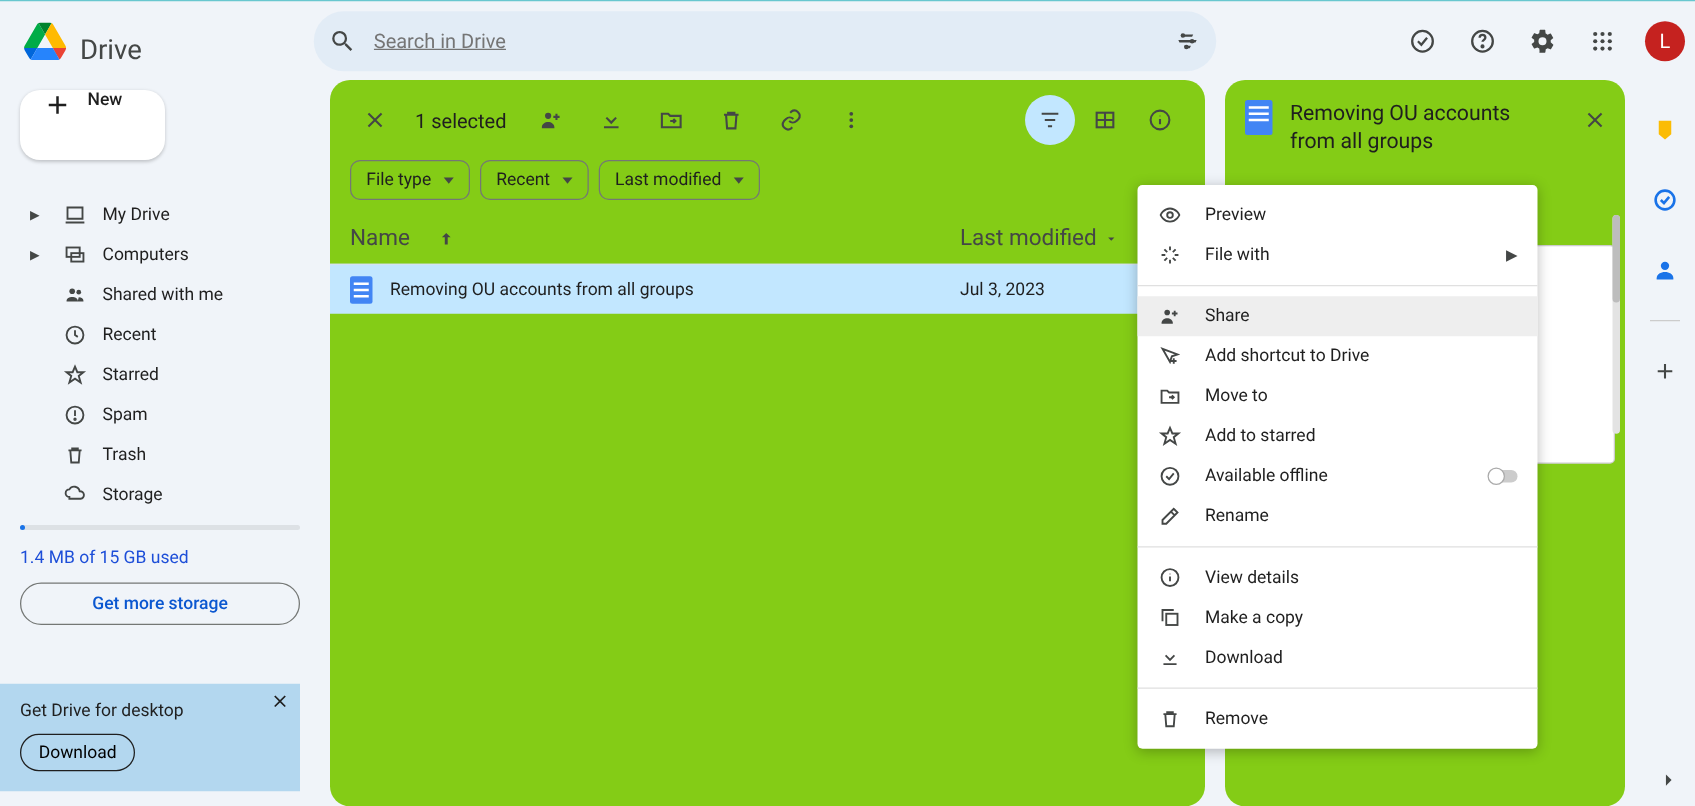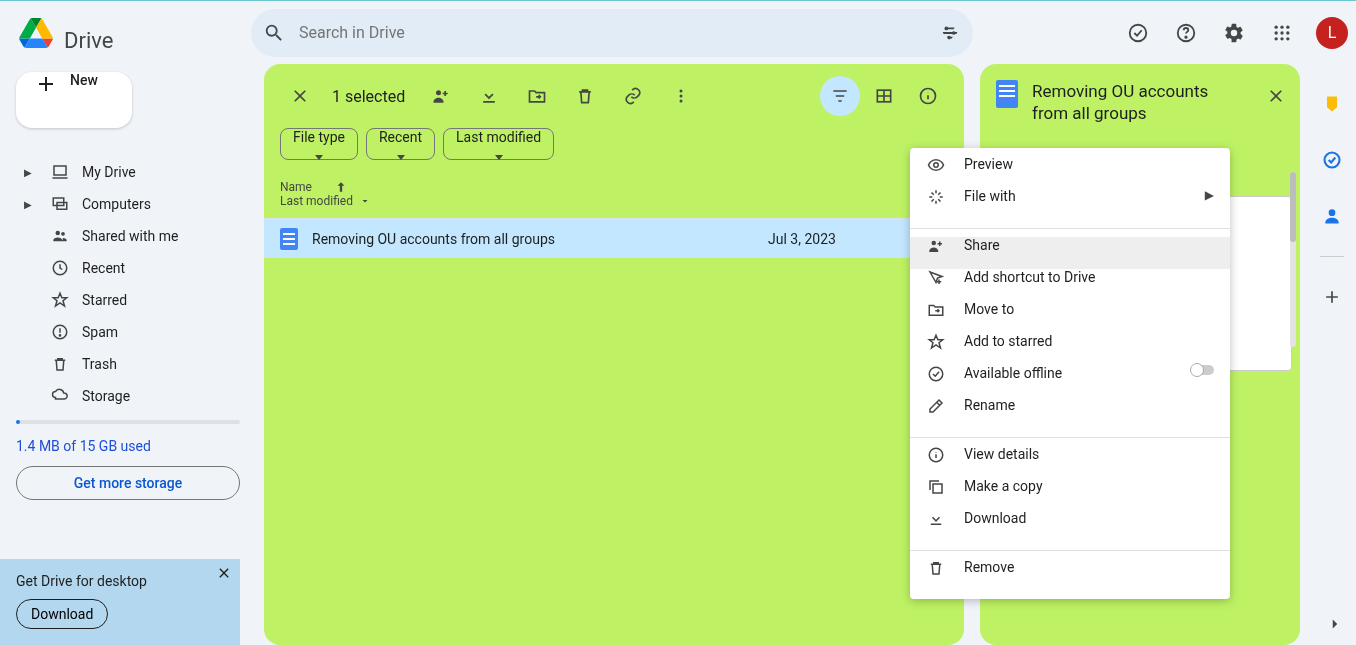--- a/index.html
+++ b/index.html
@@ -4,49 +4,49 @@
 <style>
 * { box-sizing: border-box; margin: 0; padding: 0; font-family: 'Google Sans', Roboto, Arial, sans-serif; }
 body { background: #f0f4f9; width: 1356px; height: 645px; overflow: hidden; color: #1f1f1f; font-size: 14px; position: relative; }
 
 
 .header { height: 64px; display: flex; align-items: center; padding: 0 8px 0 16px; gap: 10px; border-top: 1px solid #68c7cf;}
 .drive-logo { display:flex; align-items:flex-end; gap:8px; width:225px; cursor:pointer; }
 .drive-logo span { font-size: 22px; color: #444746; }
 .logo-tri { width:40px; height:40px; display:flex; align-items:center; justify-content:center;}
 .search { flex:0 0 722px; height:48px; background:#e2ecf6; border-radius:24px; display:flex; align-items:center; padding:0 12px; gap:14px; color:#444746; }
-.search input { flex:1; border:none; background:transparent; font-size:16px; outline:none; color:#a16207;}
+.search input { flex:1; border:none; background:transparent; font-size:16px; outline:none; color:#737373;text-decoration:underline;}
 .header-icons { margin-left:auto; display:flex; align-items:center; gap:8px;}
 .hicon { width:40px; height:40px; display:flex; align-items:center; justify-content:center; border-radius:50%; cursor:pointer; color:#444746;}
 .avatar { width:32px; height:32px; border-radius:50%; background:#c5221f; color:#fff; display:flex; align-items:center; justify-content:center; font-size:16px; margin-left:6px; cursor:pointer;}
 
 
 .body-row { display:flex; height: calc(100% - 64px); }
 .sidebar { width:256px; padding:8px 16px; display:flex; flex-direction:column; position:relative;}
 .new-btn { width:116px; height:56px; background:#fff; border-radius:16px; box-shadow:0 1px 3px rgba(0,0,0,0.2); display:flex; align-items:flex-start; gap:12px; padding:0 18px; margin-bottom:28px; cursor:pointer; font-size:14px; font-weight:500;}
 .nav-item { height:32px; display:flex; align-items:center; gap:12px; padding:0 12px 0 8px; border-radius:20px; cursor:pointer; color:#1f1f1f;}
 .nav-item .ico { width:20px; display:flex; justify-content:center; color:#444746;}
 .expander { margin-right:4px; color:#444746; font-size:10px; width:10px;}
 .storage-bar { height:4px; background:#dde1e5; border-radius:2px; margin:8px 0;}
 .storage-bar .fill { height:4px; background:#1a73e8; border-radius:2px; width:2%;}
 .storage-text { font-size:14px; color:#1d4ed8; margin:6px 0 12px;}
 .get-storage { border:1px solid #747775; border-radius:20px; padding:8px 16px; color:#0b57d0; font-size:14px; cursor:pointer; background:none; font-weight:500;}
 
 .main { flex:1; display:flex; gap:16px; padding:0 8px;}
-.panel { background:#bef264; border-radius:16px; }
+.panel { background:#84cc16; border-radius:16px; }
 .files-panel { flex:1; padding:8px 0; display:flex; flex-direction:column; position:relative;}
 .toolbar { height:48px; display:flex; align-items:center; padding:0 16px; gap:8px;}
 .toolbar .sel { font-size:16px; margin-left:4px; margin-right:8px;}
 .tb-icon { width:40px; height:40px; display:flex; align-items:center; justify-content:center; border-radius:50%; cursor:pointer; color:#444746;}
 .tb-right {margin-left:auto; display:flex; gap:4px;}
 .tb-icon.active{ background:#c2e7ff;}
 .filters { display:flex; gap:8px; padding:8px 16px;}
-.chip { border:1px solid #747775; border-radius:8px; height:32px; display:flex; align-items:center; padding:0 12px; gap:10px; cursor:pointer; font-size:14px;flex-direction:column;}
+.chip { border:1px solid #747775; border-radius:8px; height:32px; display:flex; align-items:center; padding:0 12px; gap:10px; cursor:pointer; font-size:14px;}
 .chip .arr { font-size:9px; color:#444746; border-style: solid; border-width:5px 4px 0 4px; border-color:#444746 transparent transparent transparent;}
-.cols { display:flex; padding:12px 16px 10px; color:#444746; font-size:12px;flex-direction:column;}
+.cols { display:flex; padding:12px 16px 10px; color:#444746; font-size:18px;}
 .col-name { flex:1; display:flex; gap:22px; align-items:center;}
 .col-mod { width:180px; display:flex; align-items:center; gap:6px;}
 .row { display:flex; align-items:center; height:40px; padding:0 16px; background:#c2e7ff; border-top:1px solid #d6e2f1;}
 .row .fname { flex:1; display:flex; align-items:center; gap:14px;}
 .doc-ico{ width:18px; height:22px; background:#4285f4; border-radius:2px; position:relative;}
 .doc-ico::before,.doc-ico::after{content:'';position:absolute;left:3px;right:3px;height:2px;background:#fff;}
 .doc-ico::before{top:5px;} .doc-ico::after{top:10px; box-shadow:0 5px 0 #fff;}
 
 .details-panel { width:320px; padding:16px 8px 16px 16px; display:flex; flex-direction:column;}
 .dp-header {display:flex; gap:14px;}
@@ -57,29 +57,29 @@
 .scroll-track{ position:absolute; right:-4px; top:0; width:6px; height:175px; background:#e3e3e3; border-radius:3px;}
 .scroll-thumb{ width:6px; height:70px; background:#bdbdbd; border-radius:3px;}
 
 .sidepanel { width:48px; display:flex; flex-direction:column; align-items:center; padding-top:20px; gap:16px;}
 .sp-ico{ width:40px; height:40px; display:flex; align-items:center; justify-content:center; cursor:pointer; border-radius:50%;}
 .sp-divider{ width:24px; height:1px; background:#ccc; margin:4px 0;}
 .sp-arrow{ position:absolute; bottom:12px; right:12px; cursor:pointer;}
 
 
 .ctx { position:absolute; left:910px; top:148px; width:320px; background:#fff; border-radius:4px; box-shadow:0 2px 10px rgba(0,0,0,.25); padding:8px 0; z-index:100;}
-.ctx-item{ height:32px; display:flex; padding:0 16px; gap:18px; cursor:pointer;}
+.ctx-item{ height:32px; display:flex; align-items:center; padding:0 16px; gap:18px; cursor:pointer;}
 .ctx-item.hover{ background:#eee;}
 .ctx-item .ci{ width:20px; display:flex;justify-content:center; color:#444746;}
 .ctx-item .sub{ margin-left:auto; color:#444746; font-size:12px;}
 .ctx-sep{ height:1px; background:#e0e0e0; margin:8px 0;}
 .toggle{ margin-left:auto; width:22px; height:10px; background:#ccc; border-radius:6px; position:relative;}
 .toggle::after{content:'';width:12px;height:12px;background:#fff;border:1px solid #aaa;border-radius:50%;position:absolute;top:-2px;left:-2px;}
 
-.promo{ position:absolute; bottom:0; left:0; width:240px; background:#b3d7ef; padding:14px 16px 16px; }
+.promo{ position:absolute; bottom:12px; left:0; width:240px; background:#b3d7ef; padding:14px 16px 16px; }
 .promo-close{ position:absolute; top:6px; right:8px; cursor:pointer;}
 .promo-btn{ margin-top:10px; border:1px solid #1f1f1f; border-radius:20px; padding:6px 14px; cursor:pointer; font-size:14px; background:none;}
 svg{display:block;}
 </style>
 </head>
 <body>
 
 <div class="header">
   <div class="drive-logo">
     <div class="logo-tri">

